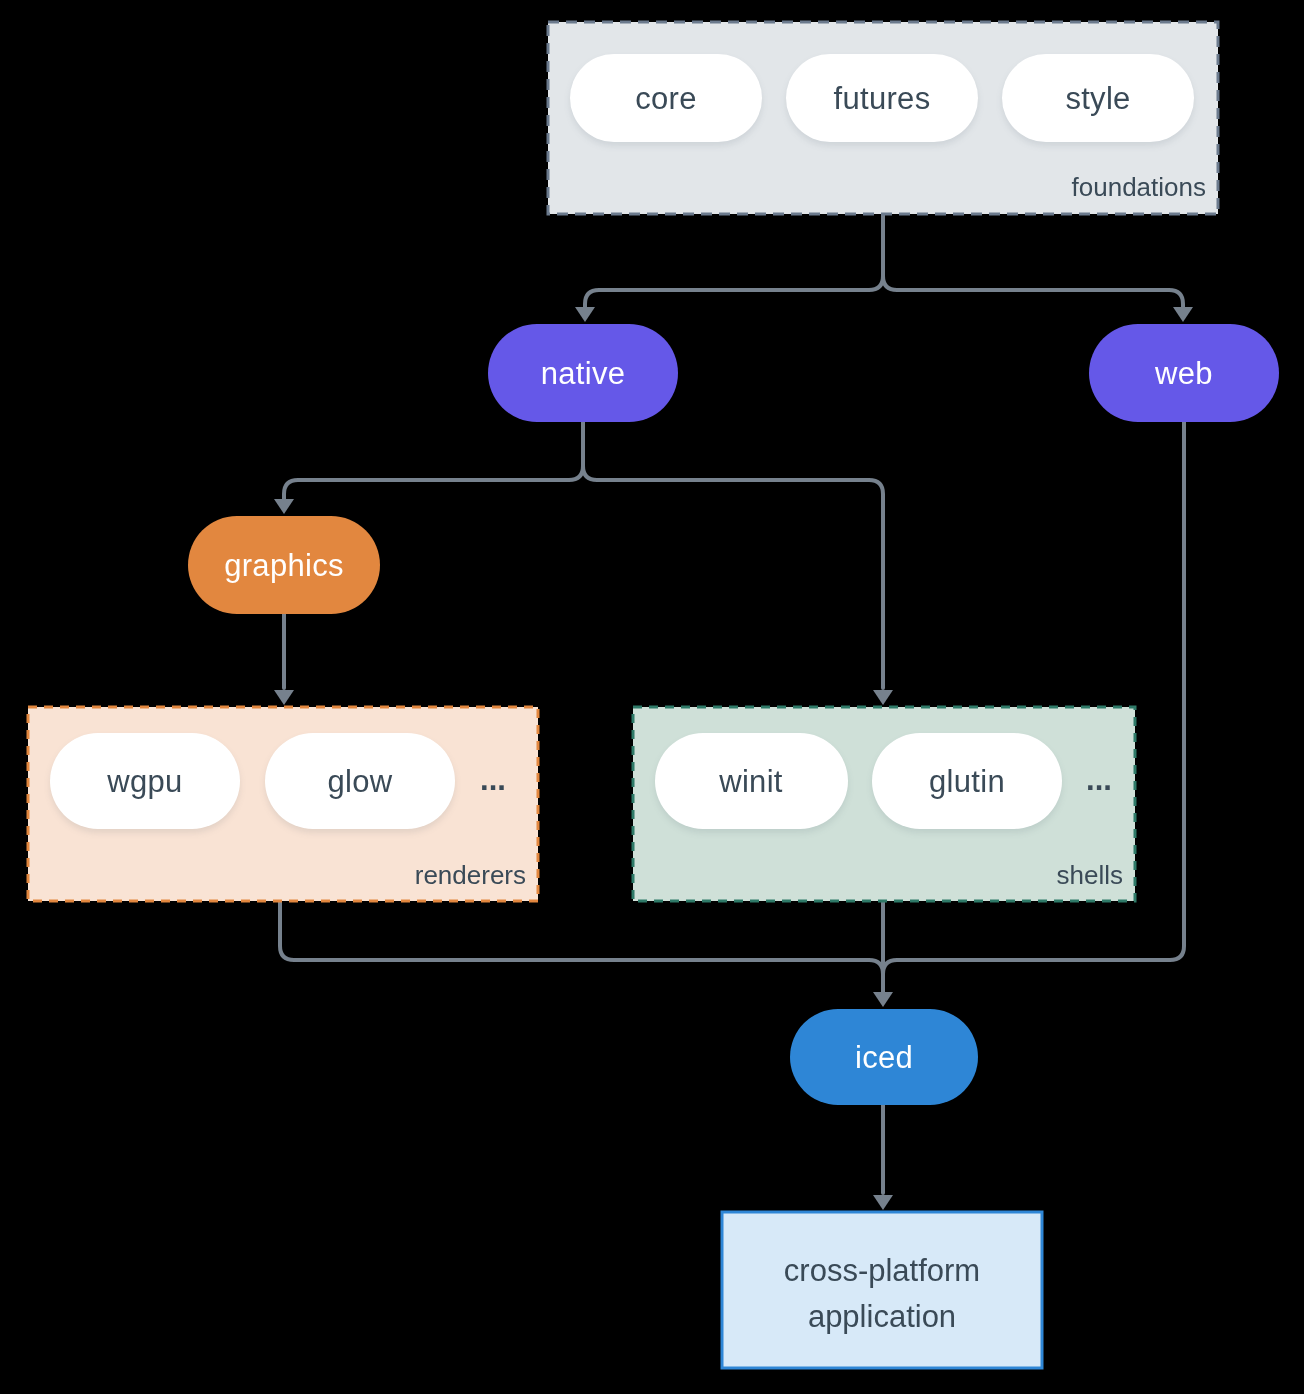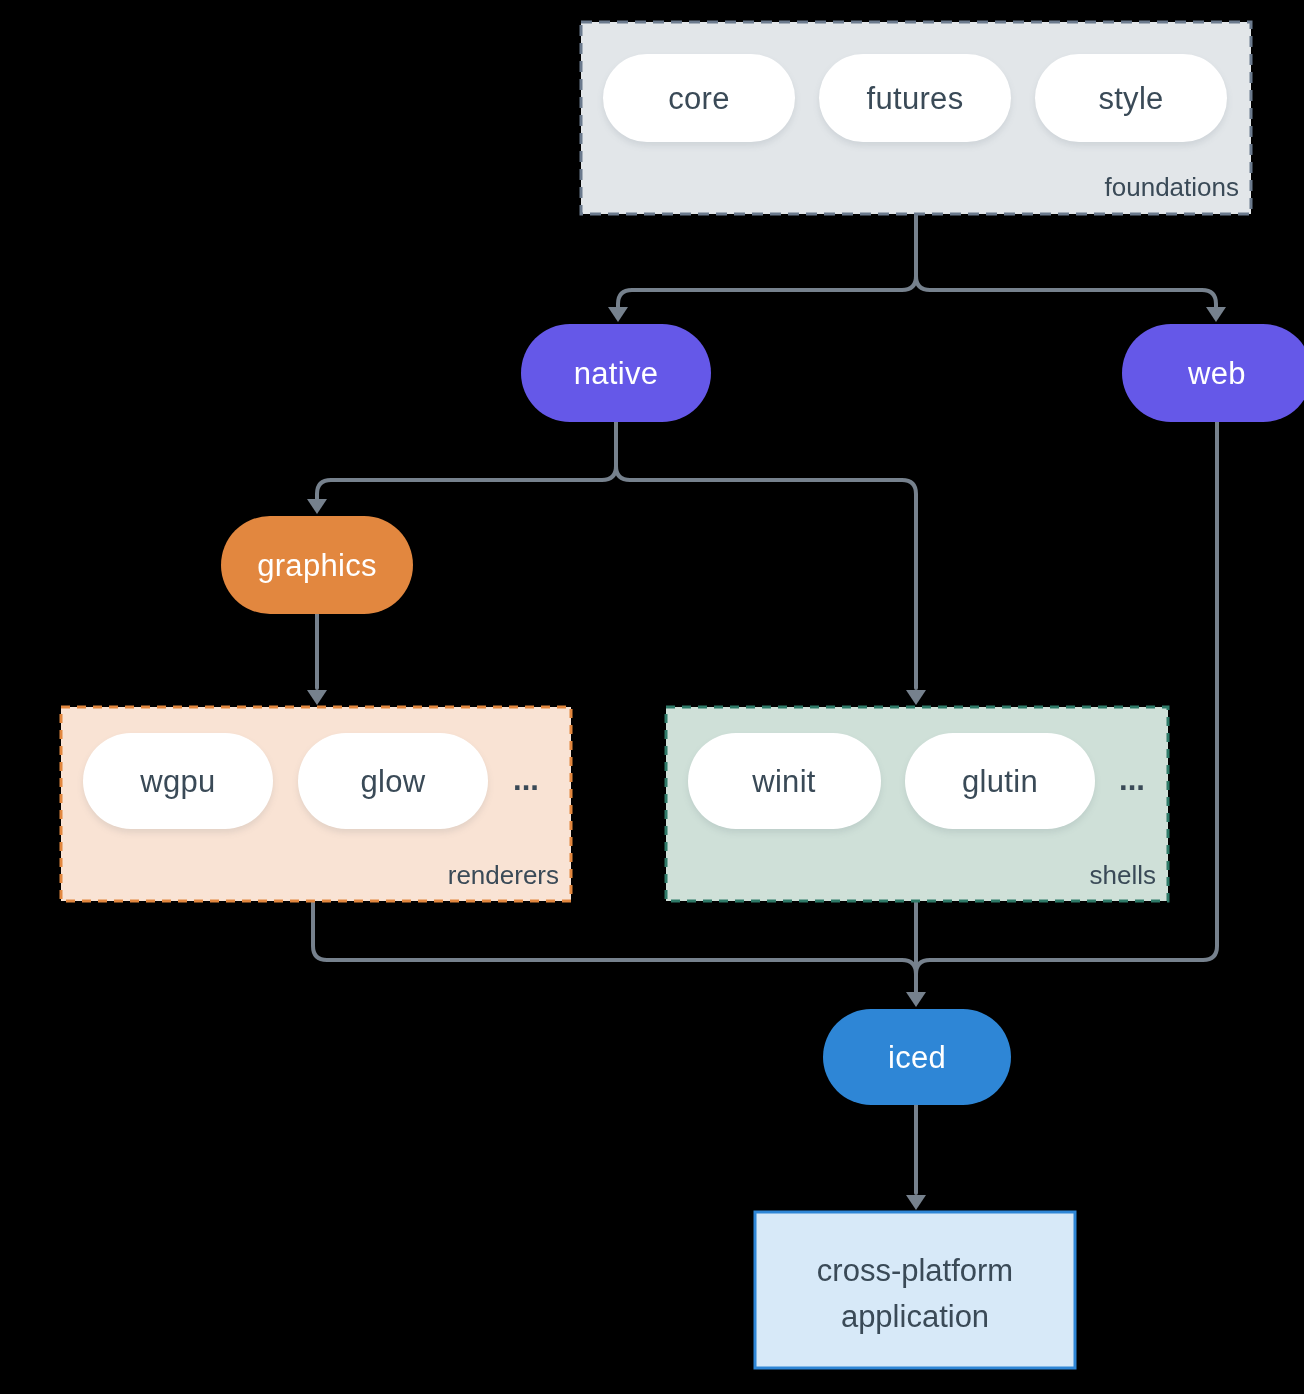--- a/index.html
+++ b/index.html
@@ -1,16 +1,16 @@
 <!DOCTYPE html>
 <html><head>
 <meta charset="utf-8">
 <style>
   html, body { margin: 0; padding: 0; background: #000; }
-  .stage { position: relative; width: 1180px; height: 1394px; margin-left: 33px; }
+  .stage { position: relative; width: 1180px; height: 1394px; }
   svg { display: block; font-family: "Liberation Sans", sans-serif; }
   .t-pill  { font-size: 31px; font-weight: 500; letter-spacing: 0.3px; }
   .t-label { font-size: 26px; font-weight: 400; }
   .t-dots  { font-size: 31px; font-weight: 700; }
   .t-app   { font-size: 31px; font-weight: 500; }
   .shadow  { filter: drop-shadow(0 4px 3px rgba(40,60,80,0.10)); }
   .edge    { fill: none; stroke-width: 4; stroke-linecap: round; }
 </style>
 </head>
 <body>

